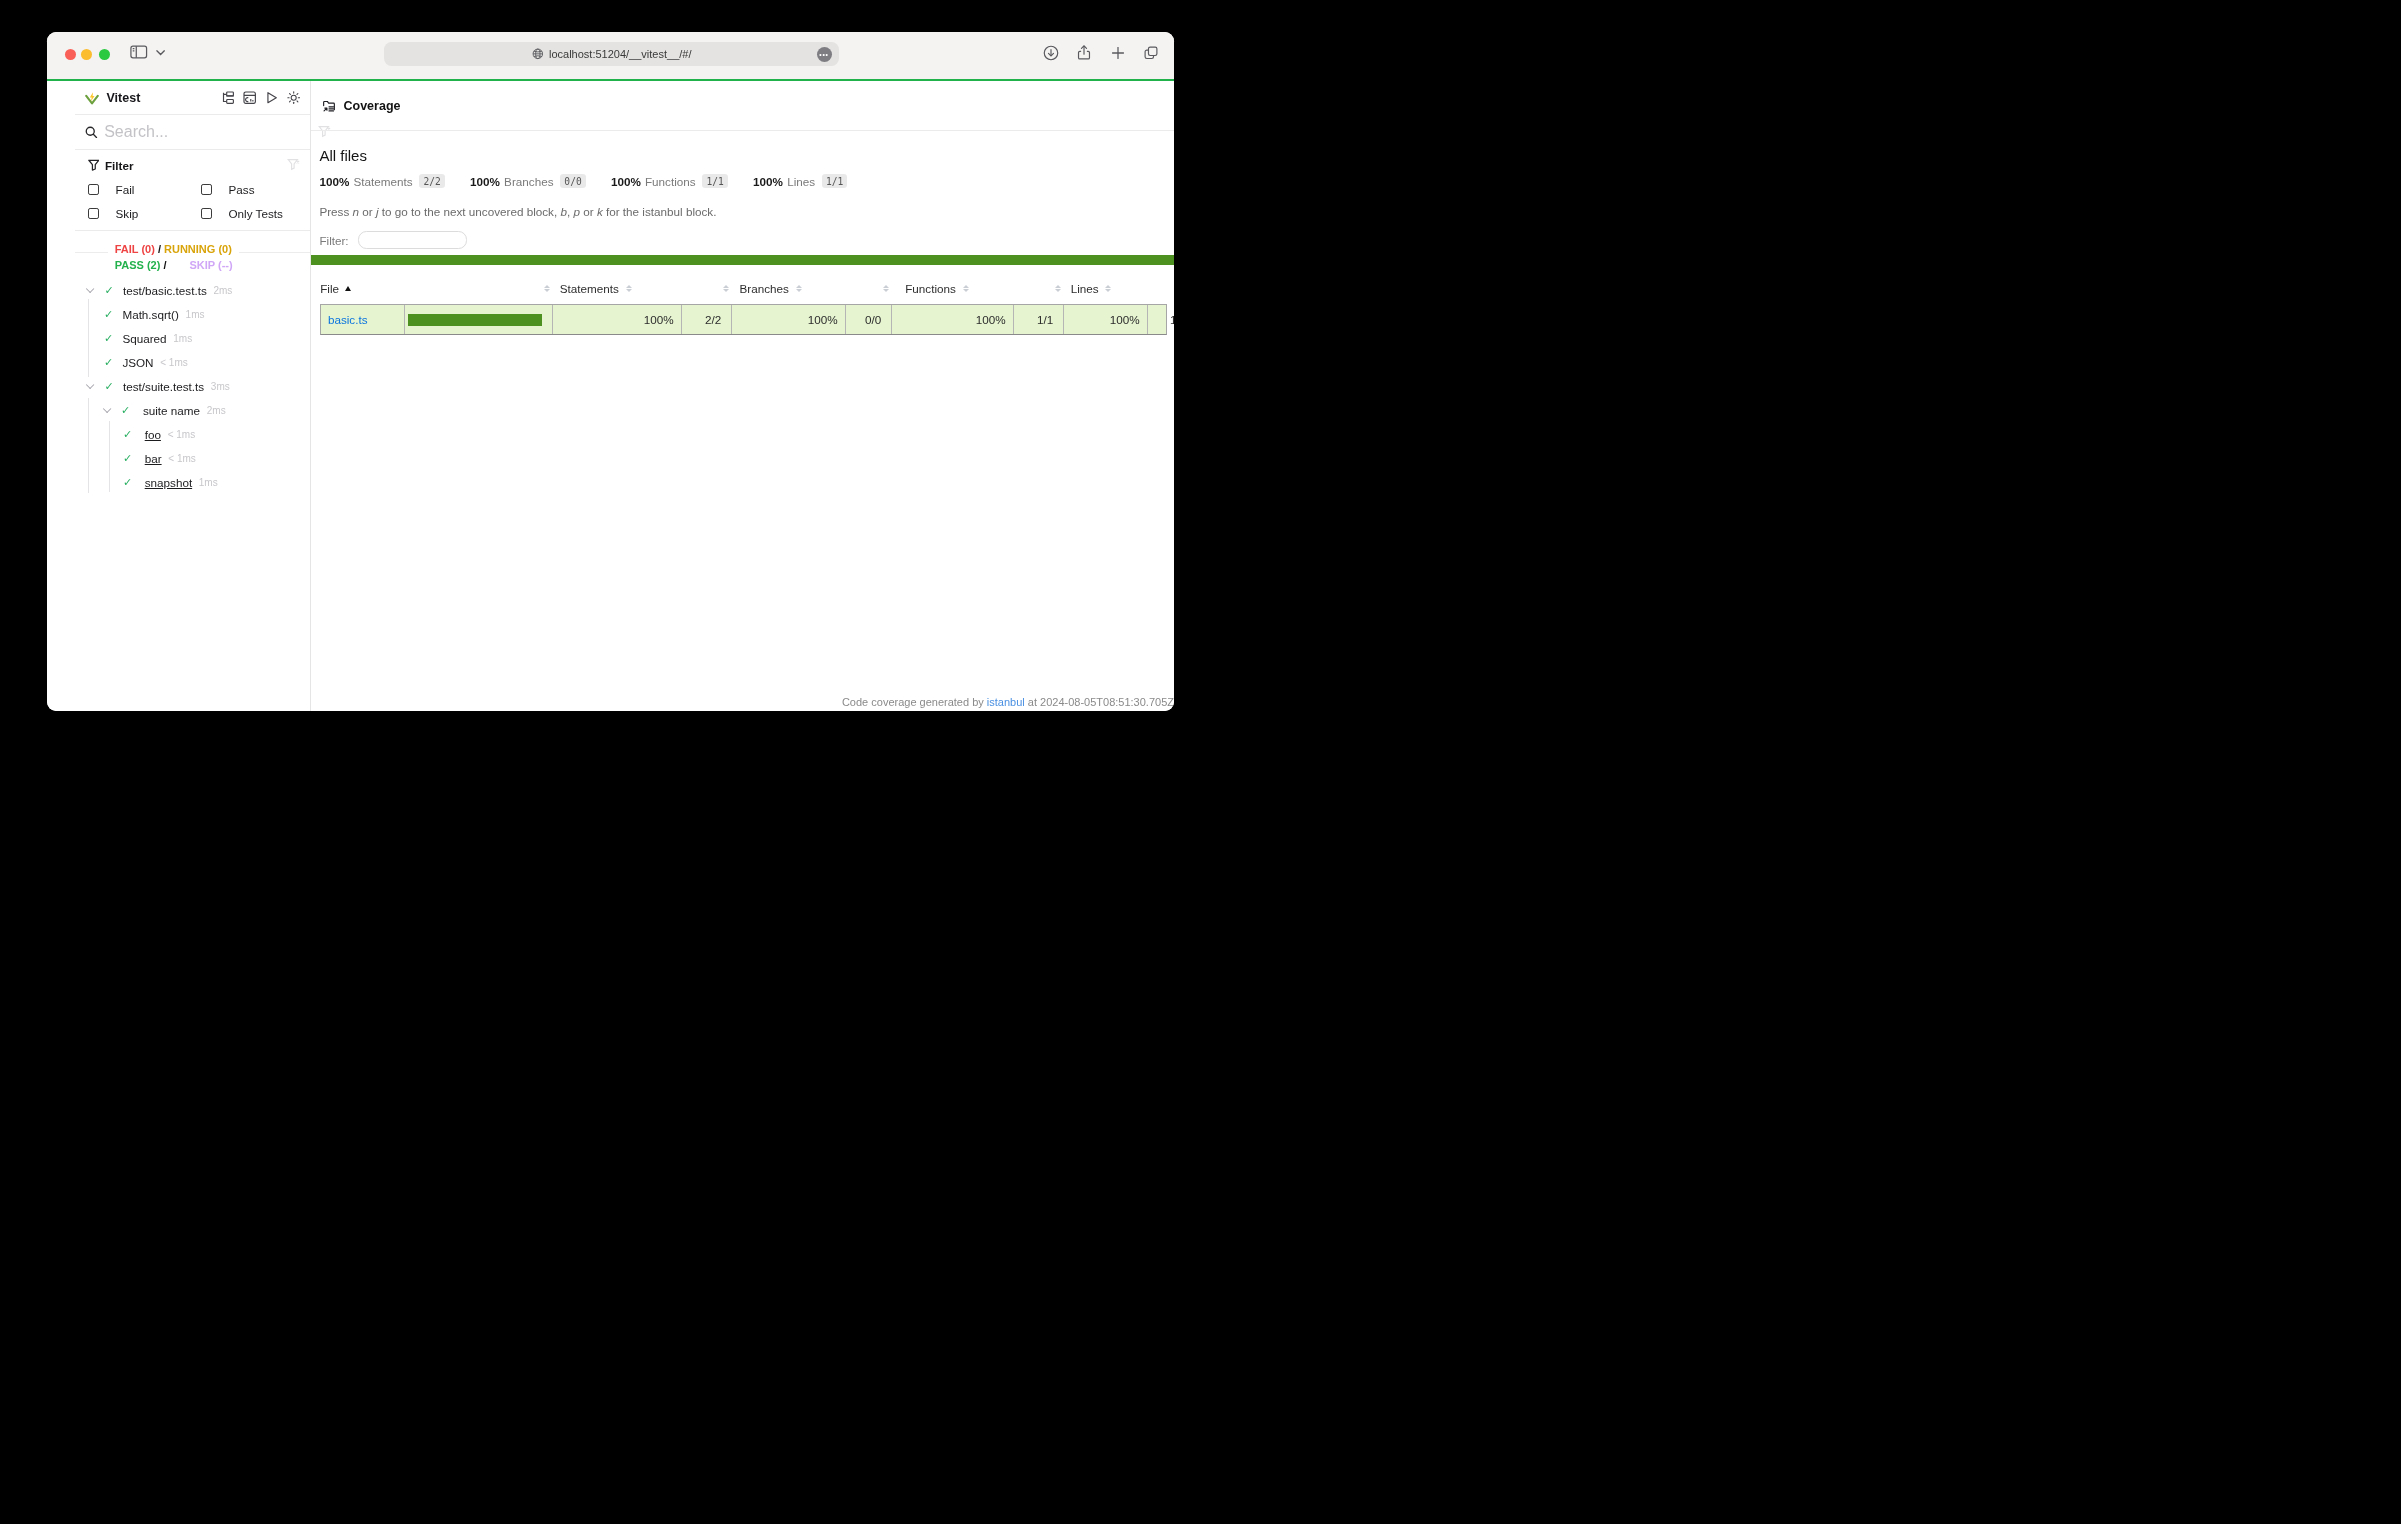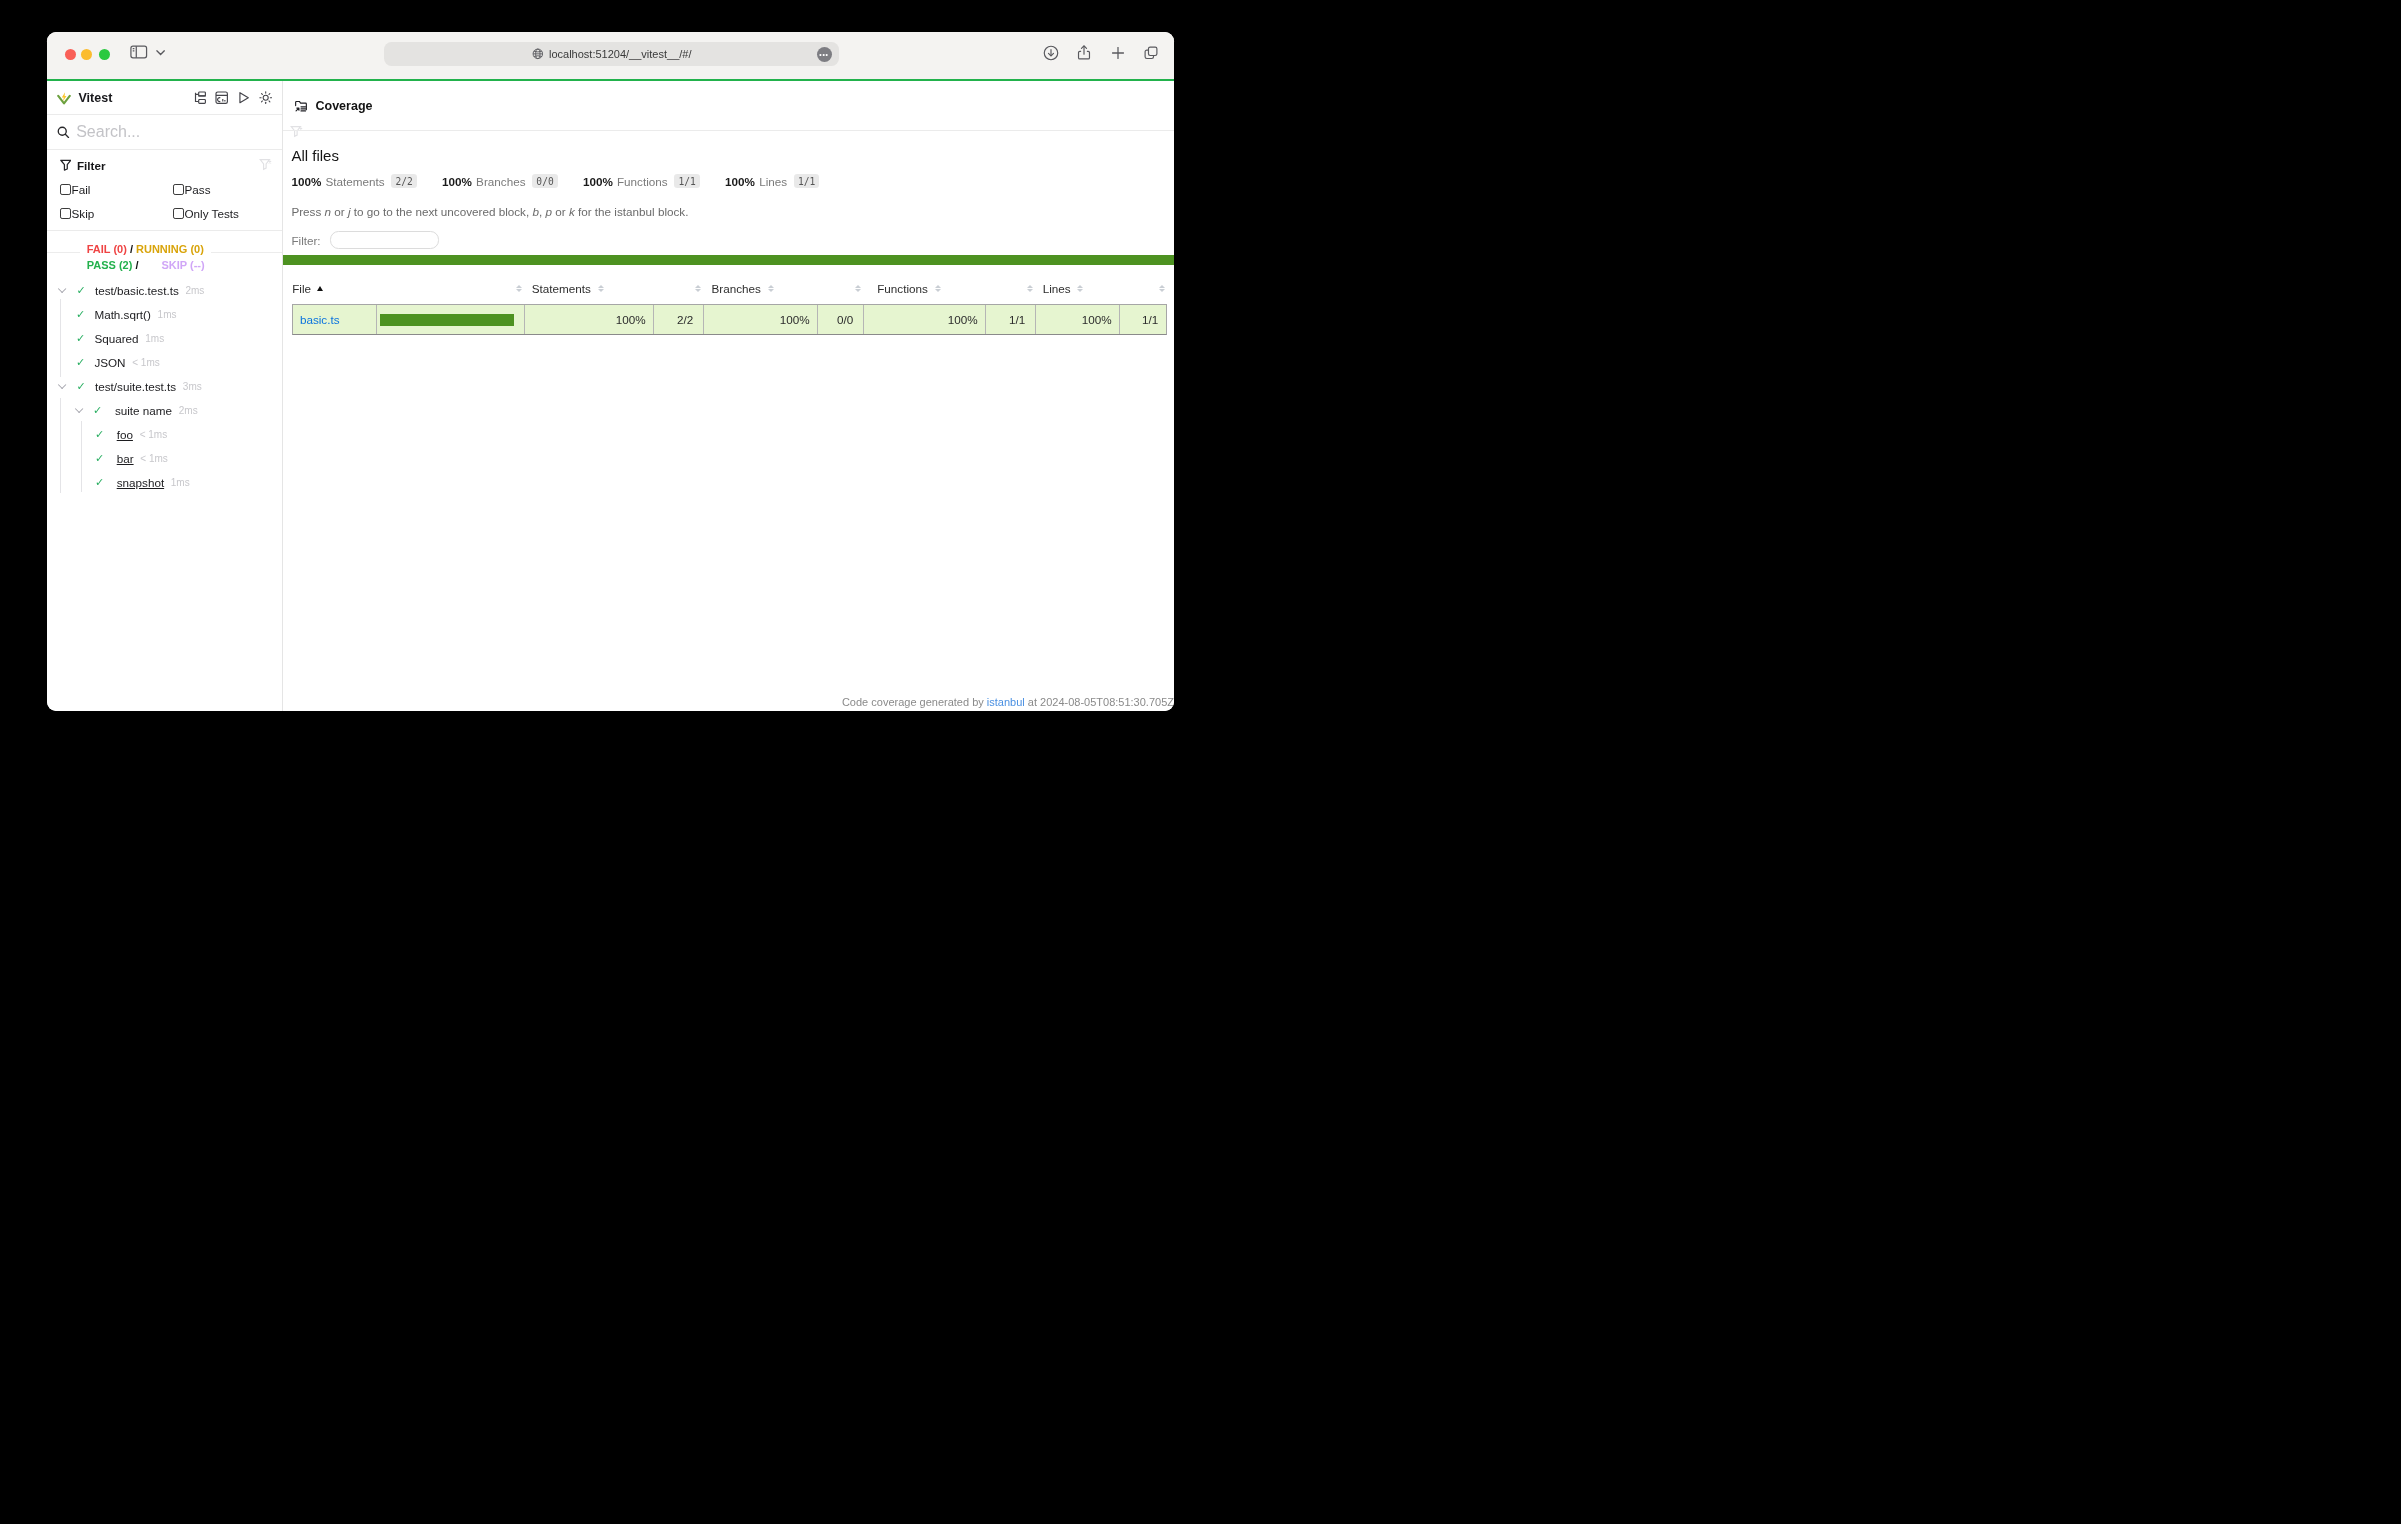--- a/index.html
+++ b/index.html
@@ -12,38 +12,38 @@
   .tl.red{ left:17.5px; background:#f95f57; } .tl.yellow{ left:34px; background:#fbbc2e; } .tl.green{ left:52px; background:#2ac940; }
   .tb-icon { color:#59595e; display:flex; align-items:center; justify-content:center; }
   .sidebar-toggle { position:absolute; left:83px; top:13.4px; }
   .chev-sm { position:absolute; left:109px; top:18.4px; }
   .urlbar { position:absolute; left:337px; top:10px; width:455px; height:24px; background:#e4e3e1; border-radius:7.5px; display:flex; align-items:center; justify-content:center; gap:5.8px; }
   .urlbar .url-text { font-size:11px; color:#3a3a3a; }
   .ellipsis-btn { position:absolute; right:7.5px; top:4.6px; width:15px; height:15px; border-radius:50%; background:#7d7d82; color:#fff; display:flex; align-items:center; justify-content:center; font-size:6.7px; letter-spacing:0.8px; font-weight:bold; }
   .tb-right { position:absolute; right:15px; top:13.4px; display:flex; gap:17.5px; }
 
   
-  .app { display:flex; height:633px; background:#fff; }
+  .app { display:flex; height:633px; background:#fff;padding-left:28px; }
   .sidebar { width:236px; border-right:0.8px solid #e5e5e5; display:flex; flex-direction:column; }
   .side-head { height:34px; border-bottom:0.8px solid #ebebeb; display:flex; align-items:center; padding:0 10px; flex:none; }
   .app-name { margin-left:7.5px; font-size:12.5px; font-weight:600; color:#18181c; }
   .side-actions { margin-left:auto; display:flex; gap:8.4px; color:#44444a; }
   .side-actions > span { display:flex; }
 
   .side-search { height:35px; border-bottom:0.8px solid #ebebeb; display:flex; align-items:center; padding:0 10px; flex:none; color:#27272a; }
   .side-search input { flex:1; border:none; outline:none; background:transparent; margin:0 6.7px; font-size:16px; color:#333; font-family:inherit; }
   .side-search input::placeholder { color:#c3c3c7; }
   .clear-filter { color:#e1e1e4; display:flex; }
 
   .side-filter { padding:8.4px 10px 10px; border-bottom:0.8px solid #ebebeb; flex:none; }
   .filter-title-row { display:flex; align-items:center; padding-left:2.5px; color:#232327; }
   .filter-title { margin-left:5.8px; font-size:11.7px; font-weight:700; color:#161618; }
   .filter-title-row .clear-filter { margin-left:auto; }
   .cb-grid { display:grid; grid-template-columns:113px auto; row-gap:11px; margin-top:11px; padding-left:2.5px; }
-  .cbrow { display:flex; align-items:center; gap:1px; }
+  .cbrow { display:flex; align-items:center; gap:17px; }
   .cbox { width:11px; height:11px; border:1.3px solid #3a3a3a; border-radius:2.1px; background:#fff; flex:none; }
   .cblabel { font-size:11.7px; color:#1c1c1f; }
 
   .summary-wrap { position:relative; height:39px; flex:none; }
   .summary-divider { position:absolute; left:0; right:0; top:21px; border-top:0.8px solid #ececec; }
   .summary { position:absolute; left:33px; top:10px; background:#fff; padding:0 6.7px; font-size:11px; font-weight:700; line-height:16.3px; white-space:nowrap; }
   .c-fail{ color:#ef4444; } .c-run{ color:#d9a40a; } .c-pass{ color:#23b14d; } .c-skip{ color:#d0a6f7;margin-left:20px; } .c-sep{ color:#111; }
 
   .tree { flex:1; position:relative; padding-top:8.4px; overflow:hidden; }
   .trow { height:24px; display:flex; align-items:center; }

